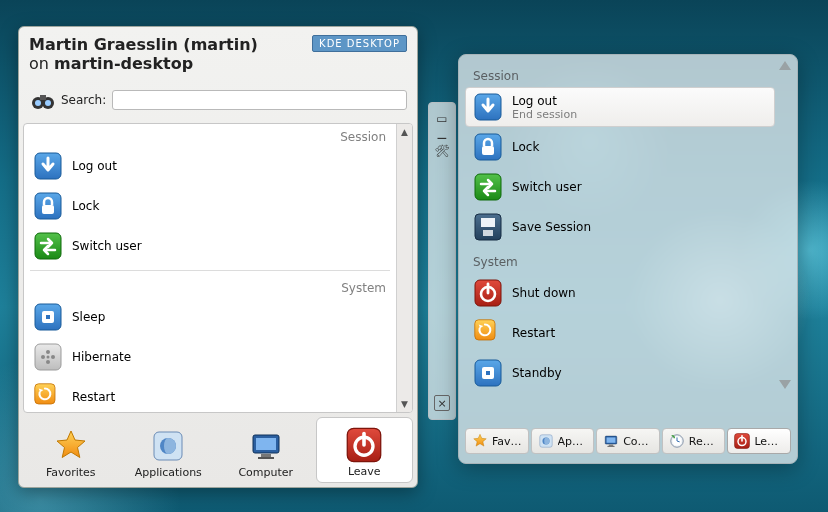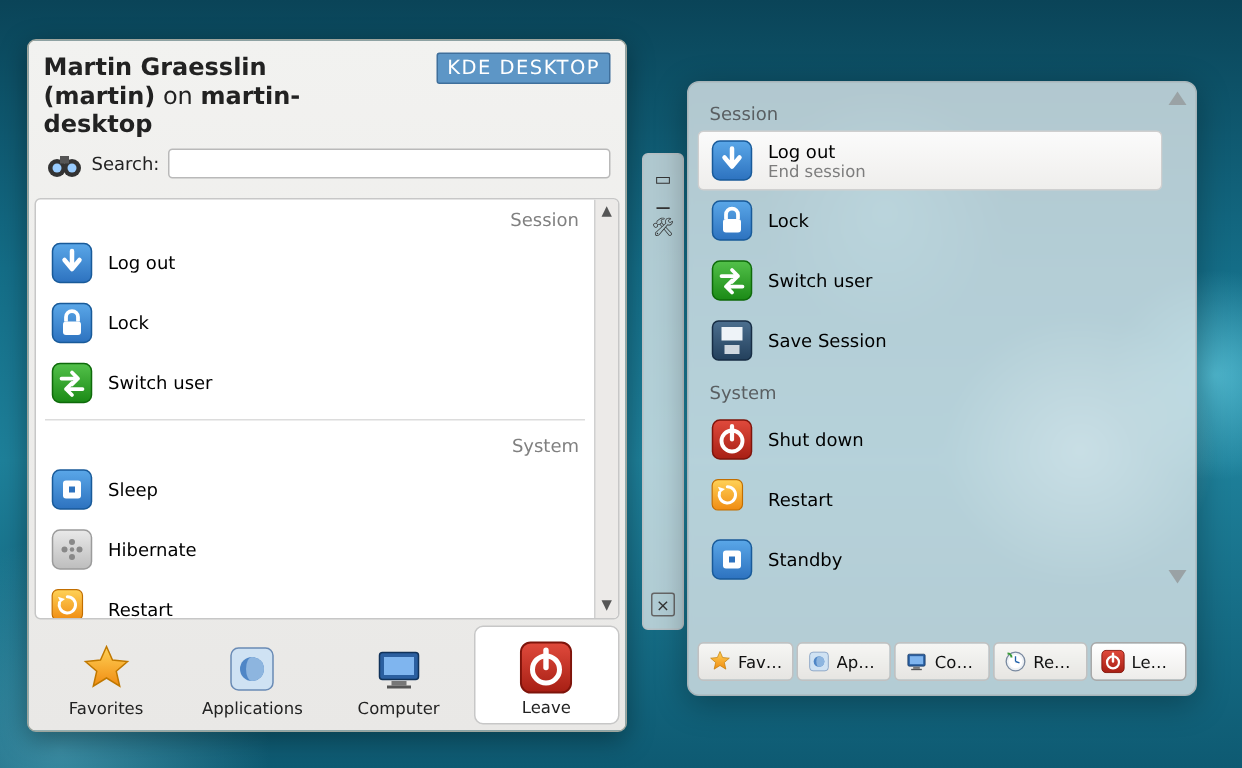--- a/index.html
+++ b/index.html
@@ -21,24 +21,24 @@
   background: linear-gradient(#f2f2f0,#e9e8e6);
   border:1px solid #9ea59d; border-radius:6px;
   box-shadow:0 5px 18px rgba(0,0,0,.35);
   display:flex; flex-direction:column;
 }
 .p1-head { padding:8px 10px 6px; }
 .p1-user { font-size:16px; color:#222; }
 .p1-user b { font-weight:bold; }
 .kde-badge {
   float:right;
-  background:#5d96c6; color:#fff; font-size:13px; letter-spacing:1px;
+  background:#5d96c6; color:#fff; font-size:10px; letter-spacing:1px;
   padding:2px 6px; border:1px solid #3f6f9b; border-radius:2px;margin-left:36px;
 }
-.p1-search { display:flex; align-items:center; margin-top:6px; gap:6px; }
+.p1-search { display:flex; align-items:center; margin-top:16px; gap:6px; }
 .binoc { width:26px; height:22px; display:flex; justify-content:center; align-items:center;}
 .p1-search label { color:#222; }
 .p1-search input {
   flex:1; height:20px; border:1px solid #b9b9b9; border-radius:3px;
   background:#fff; padding:0 6px; font-size:12px;
 }
 .p1-body {
   position:relative; flex:1; margin:6px 4px 0 4px;
   background:#fff; border:1px solid #c7c7c7; border-radius:4px;
   overflow:hidden;

